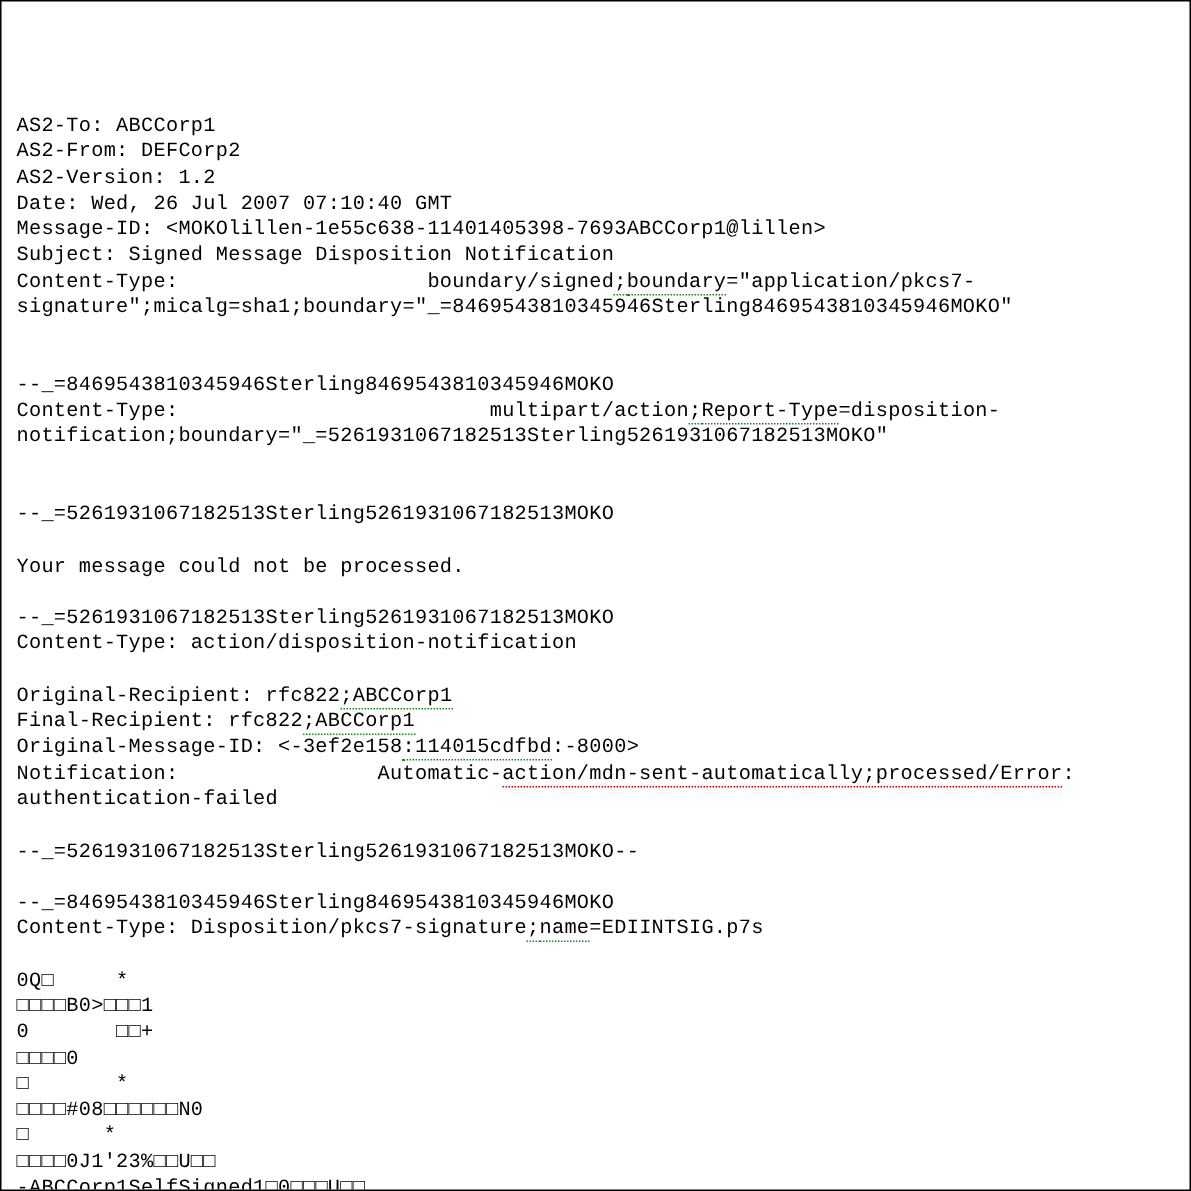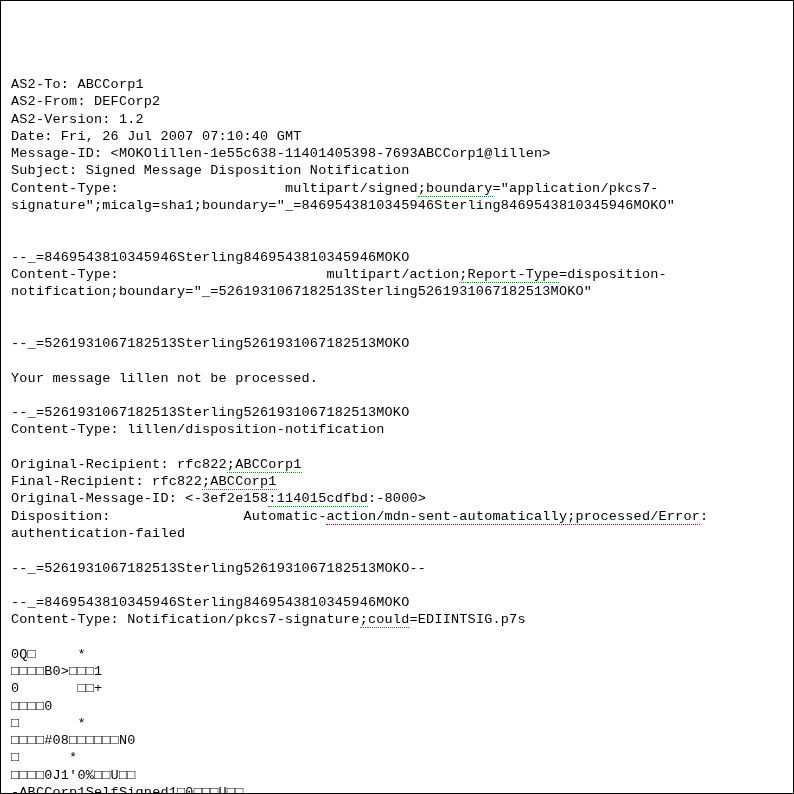--- a/index.html
+++ b/index.html
@@ -30,54 +30,54 @@
     }
   </style>
 </head>
 <body>
 
 
 
 <span>AS2-To: ABCCorp1</span>
 <span>AS2-From: DEFCorp2</span>
 <span>AS2-Version: 1.2</span>
-<span>Date: Fri, 26 Jul 2007 07:10:40 GMT</span>
+<span>Date: Wed, 26 Jul 2007 07:10:40 GMT</span>
 <span>Message-ID: &lt;MOKOlillen-1e55c638-11401405398-7693ABCCorp1@lillen&gt;</span>
 <span>Subject: Signed Message Disposition Notification</span>
-<span>Content-Type:                    multipart/signed</span><span class="u-green">;</span><span class="u-green">boundary</span><span>="application/pkcs7-signature";micalg=sha1;boundary="_=8469543810345946Sterling8469543810345946MOKO"</span>
+<span>Content-Type:                    boundary/signed</span><span class="u-green">;</span><span class="u-green">boundary</span><span>="application/pkcs7-signature";micalg=sha1;boundary="_=8469543810345946Sterling8469543810345946MOKO"</span>
 
 
 <span>--_=8469543810345946Sterling8469543810345946MOKO</span>
 <span>Content-Type:                         multipart/action</span><span class="u-green">;</span><span class="u-green">Report-Type</span><span>=disposition-notification;boundary="_=5261931067182513Sterling5261931067182513MOKO"</span>
 
 
 <span>--_=5261931067182513Sterling5261931067182513MOKO</span>
 
-<span>Your message lillen not be processed.</span>
+<span>Your message could not be processed.</span>
 
 <span>--_=5261931067182513Sterling5261931067182513MOKO</span>
-<span>Content-Type: lillen/disposition-notification</span>
+<span>Content-Type: action/disposition-notification</span>
 
 <span>Original-Recipient: rfc822</span><span class="u-green">;ABCCorp1</span>
 <span>Final-Recipient: rfc822</span><span class="u-green">;ABCCorp1</span>
 <span>Original-Message-ID: &lt;-3ef2e158</span><span class="u-green">:114015cdfbd</span><span>:-8000&gt;</span>
-<span>Disposition:                Automatic-</span><span class="u-red">action/mdn-sent-automatically;processed/Error</span><span>: authentication-failed</span>
+<span>Notification:                Automatic-</span><span class="u-red">action/mdn-sent-automatically;processed/Error</span><span>: authentication-failed</span>
 
 <span>--_=5261931067182513Sterling5261931067182513MOKO--</span>
 
 <span>--_=8469543810345946Sterling8469543810345946MOKO</span>
-<span>Content-Type: Notification/pkcs7-signature</span><span class="u-green">;</span><span class="u-green">could</span><span>=EDIINTSIG.p7s</span>
+<span>Content-Type: Disposition/pkcs7-signature</span><span class="u-green">;</span><span class="u-green">name</span><span>=EDIINTSIG.p7s</span>
 
 <span>0Q□     *</span>
 <span>□□□□B0&gt;□□□1</span>
 <span>0       □□+</span>
 <span>□□□□0</span>
 <span>□       *</span>
 <span>□□□□#08□□□□□□N0</span>
 <span>□      *</span>
-<span>□□□□0J1'0%□□U□□</span>
+<span>□□□□0J1'23%□□U□□</span>
 <span>-ABCCorp1</span><span class="u-both">SelfSigned1</span><span>□0□□□U□□</span>
 
 
 
 
 
 
 
 </body></html>

